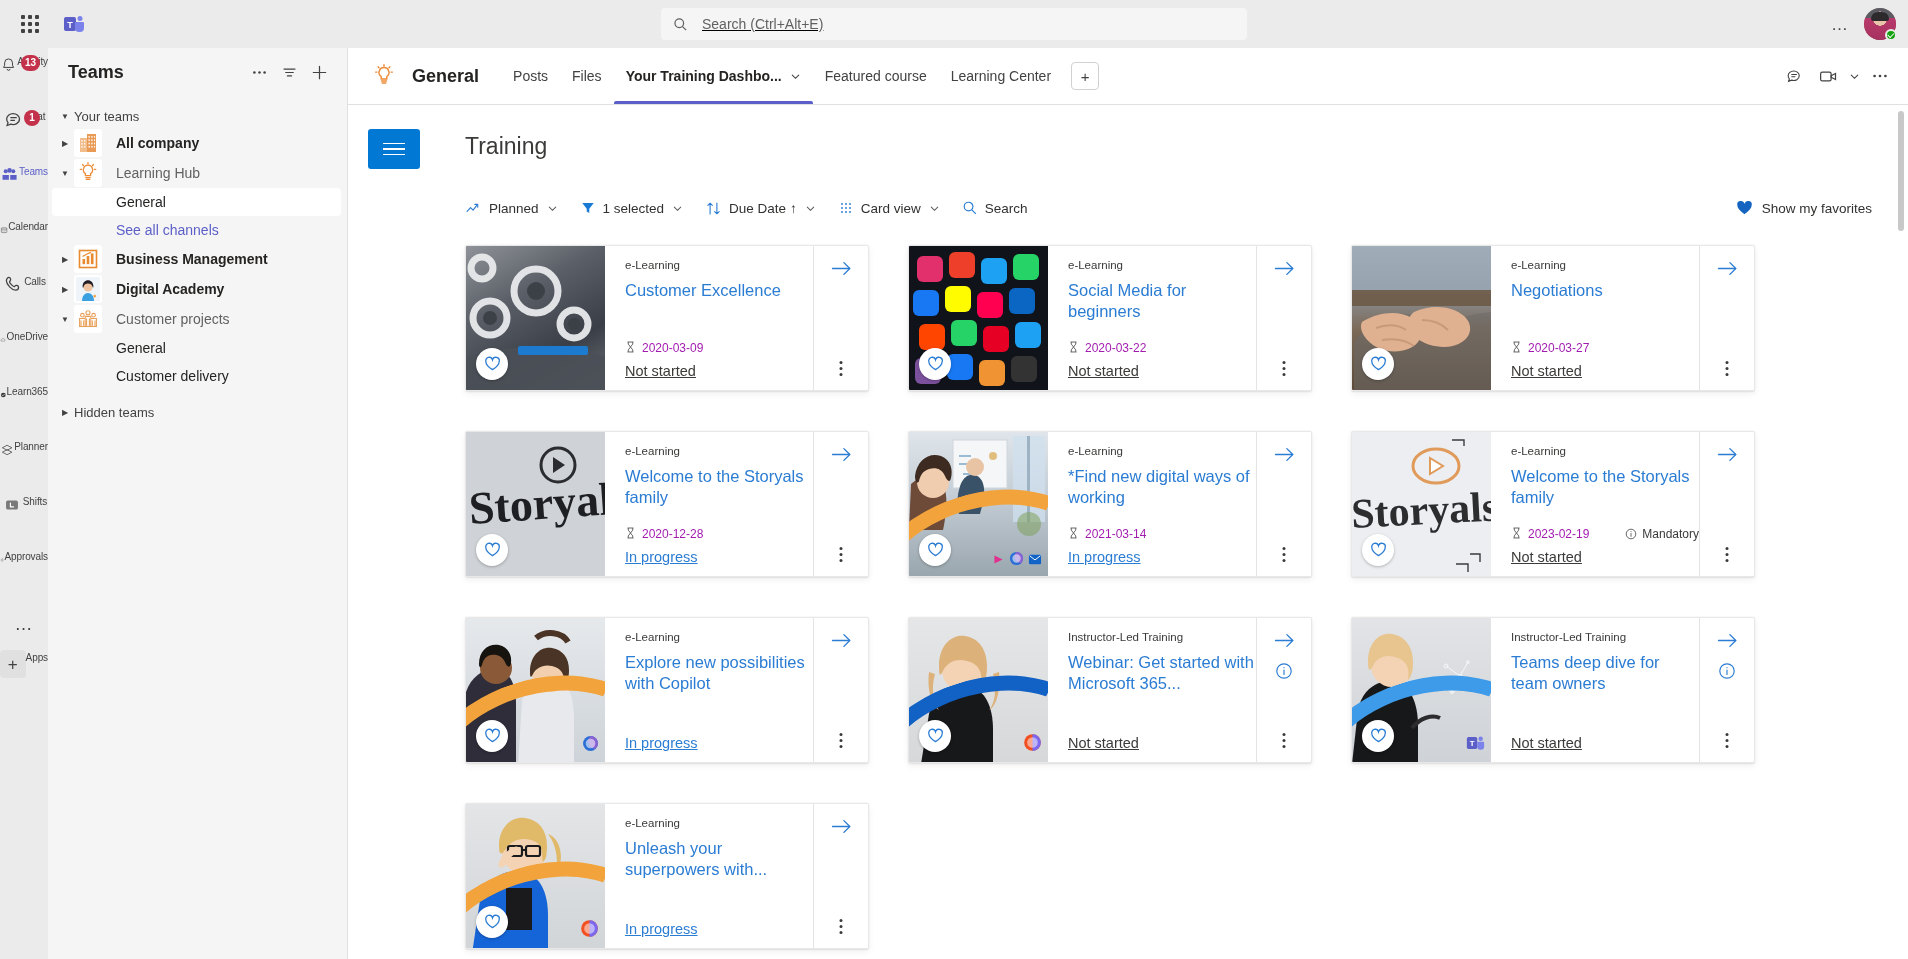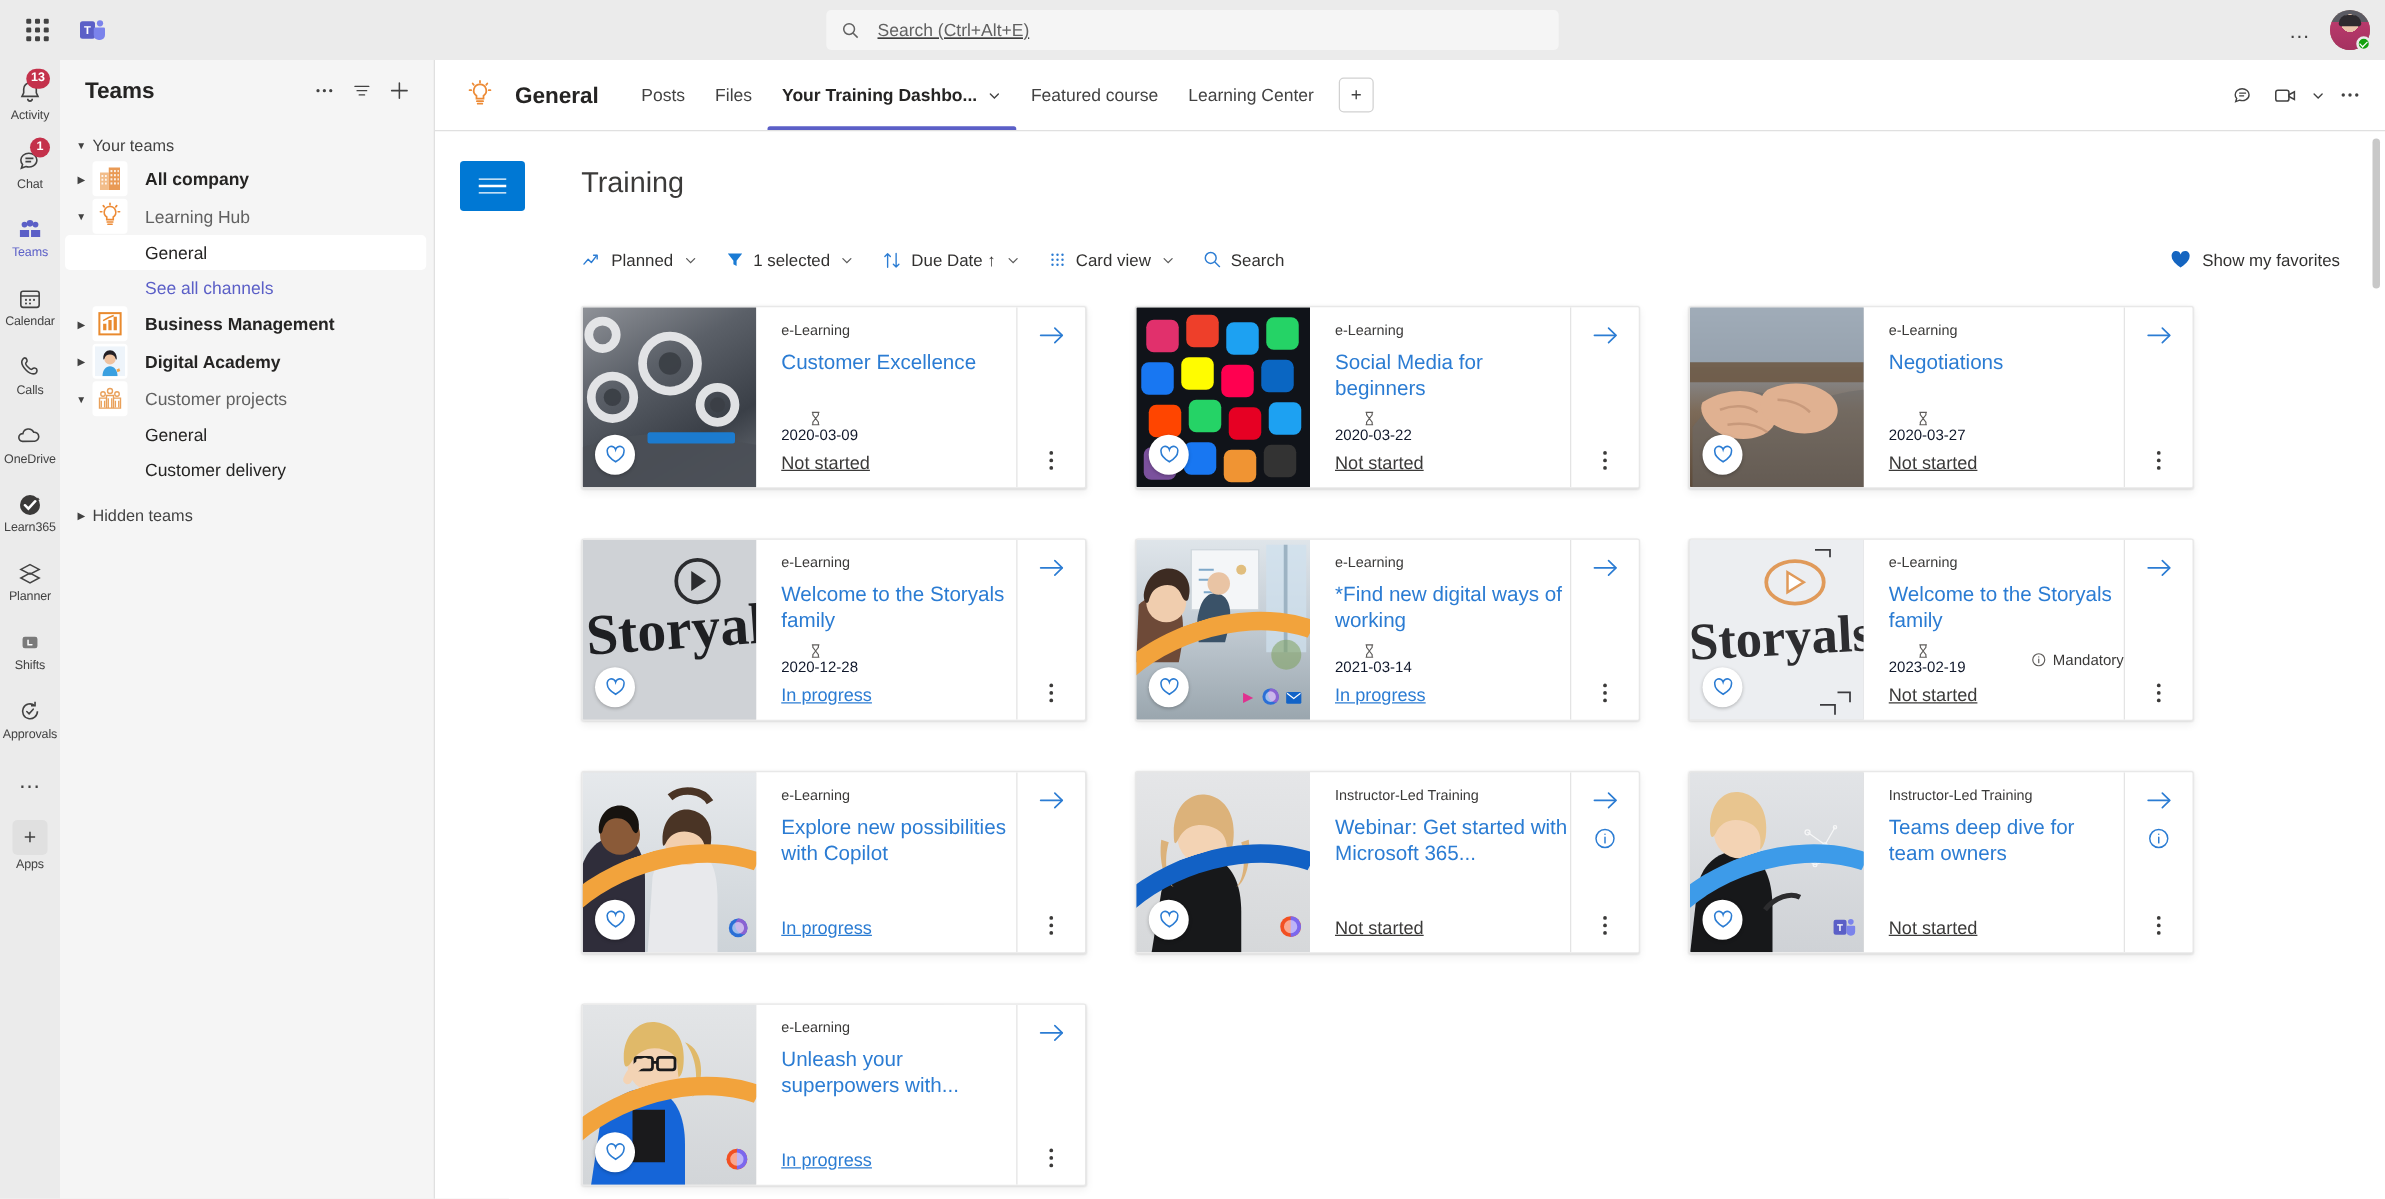--- a/index.html
+++ b/index.html
@@ -72,22 +72,22 @@
   
   .body-row { display: flex; height: 911px; }
 
   
   .rail {
     width: 48px; background: #ebebeb; flex-shrink: 0;
     display: flex; flex-direction: column; align-items: center;
     padding-top: 6px; overflow: hidden;
   }
   .rail-item {
-    width: 48px; height: 52px; display: flex; flex-direction: column;
-    align-items: center; justify-content: center; cursor: pointer;
+    width: 48px; height: 52px; display: flex; 
+    justify-content: center; cursor: pointer;
     position: relative; color: #424242; margin-bottom: 3px;
   }
   .rail-item .lbl { font-size: 10px; margin-top: 2px; color: #424242; letter-spacing: -0.1px; }
   .rail-item.active .lbl { color: #5b5fc7; }
   .rail-item.active svg { color: #5b5fc7; }
   .rail-badge {
     position: absolute; top: 1px; right: 8px;
     min-width: 16px; height: 16px; border-radius: 8px;
     background: #c4314b; color: #fff; font-size: 10px; font-weight: bold;
     display: flex; align-items: center; justify-content: center;
@@ -239,21 +239,21 @@
   .card-body {
     flex: 1; padding: 13px 0 11px 20px; display: flex; flex-direction: column;
     min-width: 0; position: relative;
   }
   .card-kind { font-size: 11.5px; color: #3b3a39; line-height: 1.2; }
   .card-title {
     font-size: 16.5px; color: #2b7cd3; line-height: 1.27; margin-top: 7px;
     font-weight: normal; word-break: break-word;
   }
   .card-meta { margin-top: auto; display: flex; align-items: center; }
-  .card-date { font-size: 12px; color: #0f172a; display: flex; align-items: center; flex-direction: column; }
+  .card-date { font-size: 12px; color: #a21caf; display: flex; align-items: flex-start; }
   .card-date .hg { margin-right: 6px; display: flex; }
   .card-mand {
     margin-left: auto; font-size: 12px; color: #3b3a39;
     display: flex; align-items: center;
   }
   .card-mand .ic { margin-right: 5px; display: flex; }
   .card-status { font-size: 14.5px; color: #3b3a39; margin-top: 8px; text-decoration: underline; }
   .card-status.prog { color: #2b7cd3; }
   .card-rail {
     width: 55px; flex-shrink: 0; border-left: 1px solid #e4e4e4;

